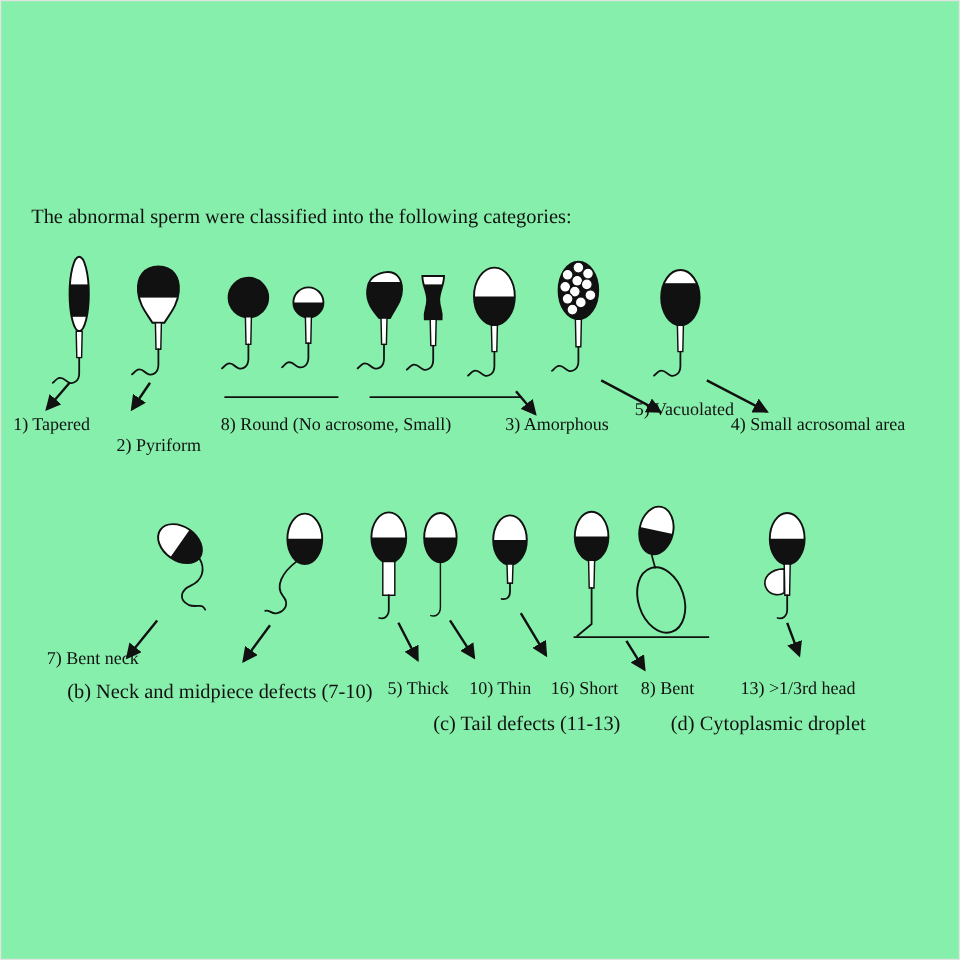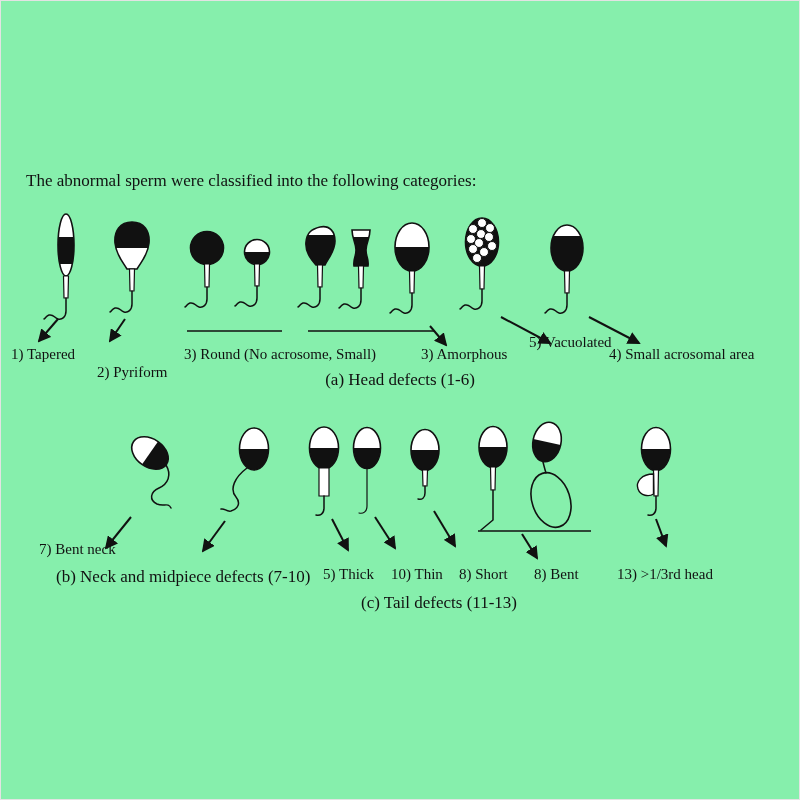--- a/index.html
+++ b/index.html
@@ -200,30 +200,30 @@
       <path d="M652.5,473 c-12,0 -18,8 -15.5,15 c2.5,7 11,8 15.5,5 Z" fill="#fff" stroke="#111" stroke-width="1.4"></path>
       <path class="t" d="M655,495 v12 c0,6 -4,8 -8,7"></path>
     </g>
     <line class="arr" x1="655" y1="518" x2="665" y2="545" marker-end="url(#ah)"></line>
   </svg>
 
   <div class="title">The abnormal sperm were classified into the following categories:</div>
 
   <div class="label" style="left:10px;  top:345px">1) Tapered</div>
   <div class="label" style="left:96px;  top:363px">2) Pyriform</div>
-  <div class="label" style="left:183px; top:345px">3) Round (No acrosome, Small)</div>
+  <div class="label" style="left:183px; top:345px">8) Round (No acrosome, Small)</div>
   <div class="label" style="left:420px; top:345px">3) Amorphous</div>
   <div class="label" style="left:528px; top:333px">5) Vacuolated</div>
   <div class="label" style="left:608px; top:345px">4) Small acrosomal area</div>
 
-  <div class="caption caption-center" style="position:absolute;">(a) Head defects (1-6)</div>
 
   <div class="label" style="left:38px;  top:540px">7) Bent neck</div>
   <div class="label" style="left:322px; top:565px">5) Thick</div>
   <div class="label" style="left:390px; top:565px">10) Thin</div>
-  <div class="label" style="left:458px; top:565px">8) Short</div>
+  <div class="label" style="left:458px; top:565px">16) Short</div>
   <div class="label" style="left:533px; top:565px">8) Bent</div>
   <div class="label" style="left:616px; top:565px">13) &gt;1/3rd head</div>
 
   <div class="caption" style="left:55px;  top:566px">(b) Neck and midpiece defects (7-10)</div>
   <div class="caption" style="left:360px; top:592px">(c) Tail defects (11-13)</div>
+  <div class="caption" style="left:558px; top:592px">(d) Cytoplasmic droplet</div>
 
 </div>
 
 </body></html>

